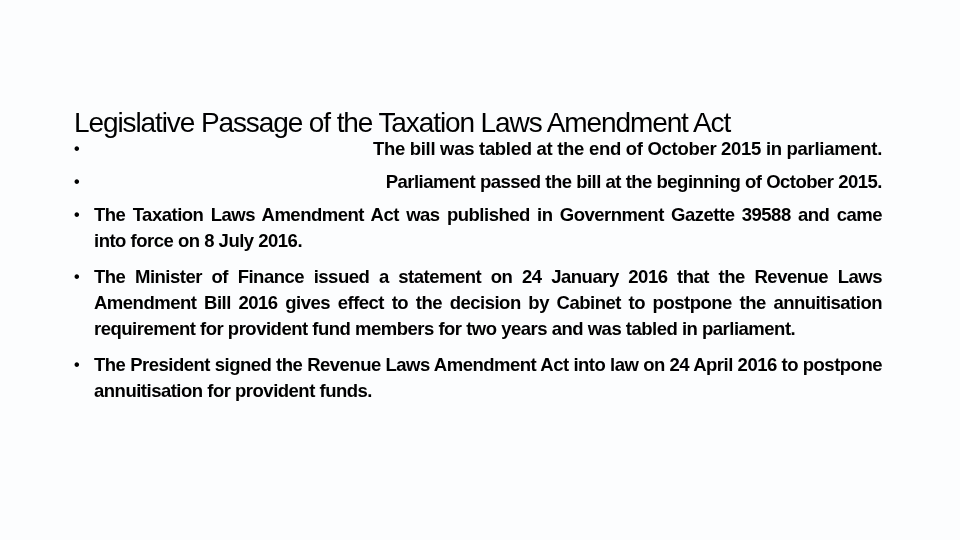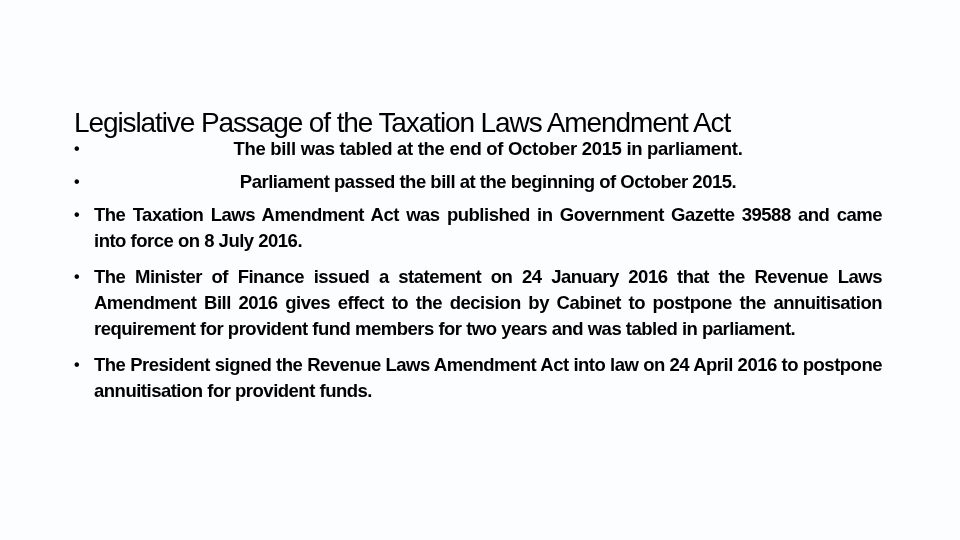--- a/index.html
+++ b/index.html
@@ -59,21 +59,21 @@
     }
     .bullet .txt {
       display: block;
       text-align: justify;
     }
     .b1 { margin-bottom: 7px; letter-spacing: -0.3px; }
     .b2 { margin-bottom: 7px; letter-spacing: -0.5px; }
     .b3 { margin-bottom: 10px; letter-spacing: -0.5px; }
     .b4 { margin-bottom: 10px; letter-spacing: -0.5px; }
     .b5 { letter-spacing: -0.5px; }
-    .b1 .txt, .b2 .txt { text-align: center; }
+    .b1 .txt, .b2 .txt { text-align: right; }
   </style>
 </head>
 <body>
 
 <div class="slide">
   <div class="title">Legislative Passage of the Taxation Laws Amendment Act</div>
 
   <ul class="bullets">
     <li class="bullet b1">
       <span class="dot">•</span>

